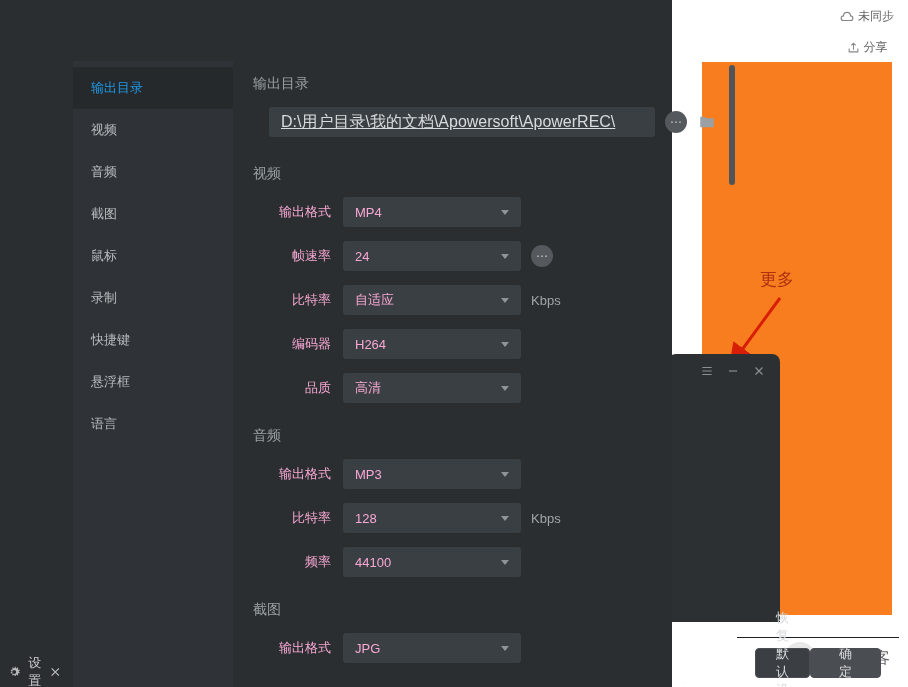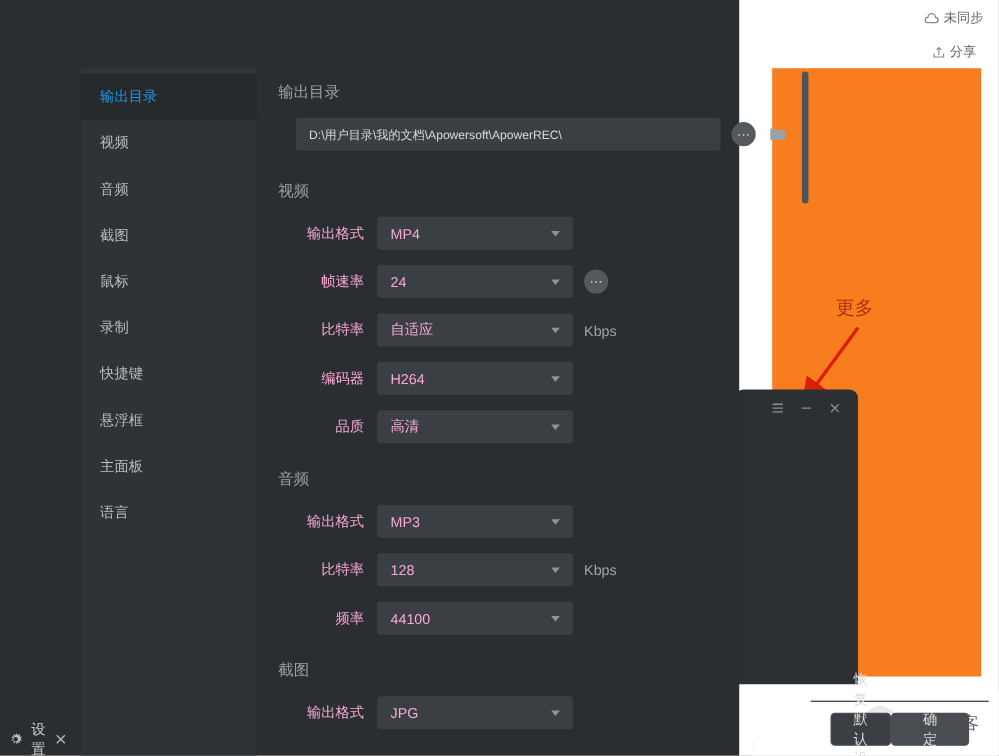--- a/index.html
+++ b/index.html
@@ -141,21 +141,22 @@
       margin-left: 16px;
     }
     .path-input {
       flex: 0 0 386px;
       height: 30px;
       background: #3a3f43;
       color: #d8dbdd;
       border: none;
       padding: 0 12px;
       border-radius: 3px;
-      font-size: 11px;
+      font-size: 16px;
+      text-decoration: underline;
     }
     .icon-circle {
       width: 22px;
       height: 22px;
       border-radius: 50%;
       background: #55595d;
       display: inline-flex;
       align-items: center;
       justify-content: center;
       color: #c8cbce;
@@ -332,21 +333,20 @@
   <div class="dialog-body">
     <div class="sidebar">
       <div class="nav-item active"><span>输出目录</span></div>
       <div class="nav-item"><span>视频</span></div>
       <div class="nav-item"><span>音频</span></div>
       <div class="nav-item"><span>截图</span></div>
       <div class="nav-item"><span>鼠标</span></div>
       <div class="nav-item"><span>录制</span></div>
       <div class="nav-item"><span>快捷键</span></div>
       <div class="nav-item"><span>悬浮框</span></div>
-      <div class="nav-item"><span>主面板</span></div>
       <div class="nav-item"><span>语言</span></div>
     </div>
 
     <div class="content">
       <div class="scrollbar"></div>
 
       <div class="section">
         <div class="section-heading">输出目录</div>
         <div class="path-row">
           <input class="path-input" value="D:\用户目录\我的文档\Apowersoft\ApowerREC\" style="">

